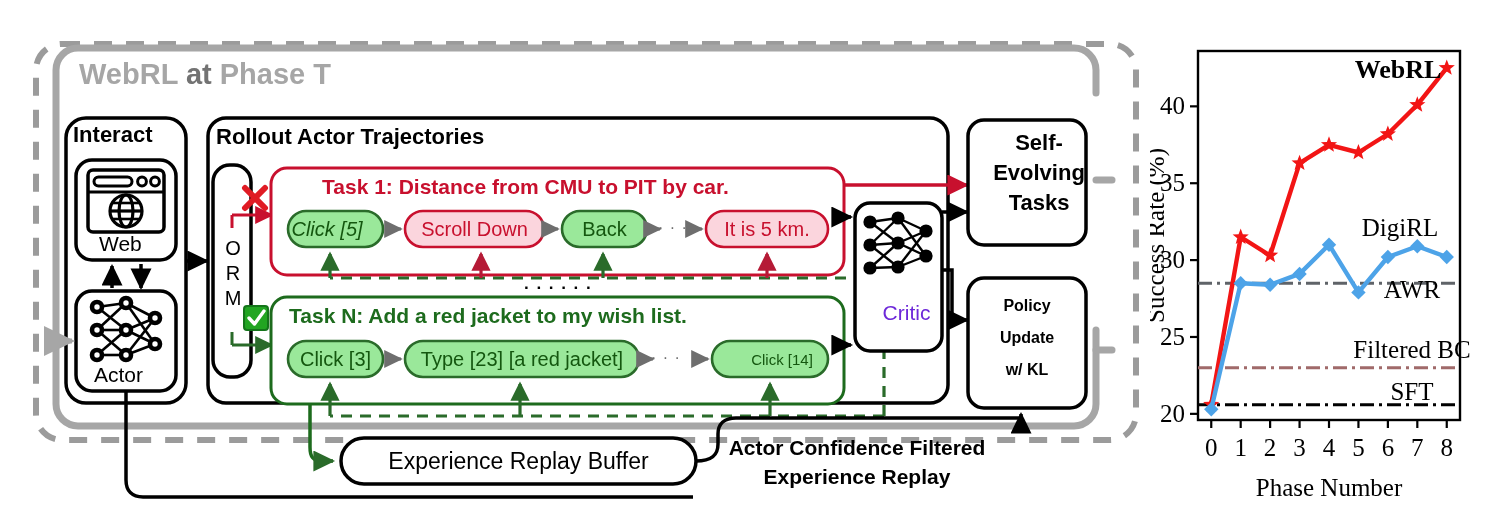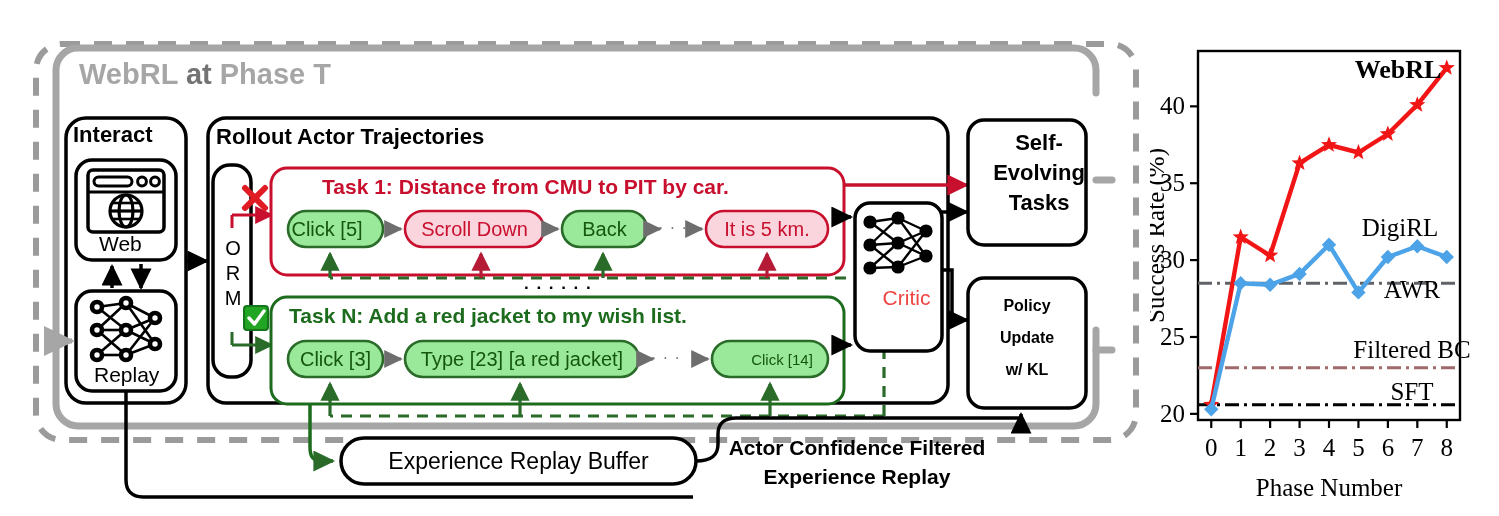--- a/index.html
+++ b/index.html
@@ -209,46 +209,46 @@
 </svg>
 
 <div class="lbl" style="left:79px;top:58px;font-size:29px;font-weight:bold;color:#a6a6a6;letter-spacing:0px;">
   <span>WebRL</span>
   <span style="color:#737373;margin-top:40px;">at</span>
   <span>Phase T</span>
 </div>
 
 <div class="lbl bold" style="left:73px;top:122px;font-size:22px;color:#000;">Interact</div>
 <div class="lbl" style="left:99px;top:232px;font-size:21px;color:#000;">Web</div>
-<div class="lbl" style="left:94px;top:363px;font-size:21px;color:#000;">Replay</div>
+<div class="lbl" style="left:94px;top:363px;font-size:21px;color:#000;">Actor</div>
 
 <div class="lbl bold" style="left:216px;top:124px;font-size:22px;color:#000;">Rollout Actor Trajectories</div>
 
 <div class="lbl" style="left:224px;top:236px;font-size:20px;color:#000;line-height:25px;text-align:center;width:18px;">
   <span>O</span><br>
   <span>R</span><br>
   <span>M</span>
 </div>
 
 <div class="lbl bold" style="left:289px;top:175px;font-size:21px;color:#c8102e;margin-left:33px;">Task 1: Distance from CMU to PIT by car.</div>
-<div class="lbl ctr" style="left:288px;top:211px;width:78px;height:36px;font-size:20px;color:#14570f;">Click [5]</div>
+<div class="lbl ctr" style="left:288px;top:211px;width:78px;height:36px;font-size:20px;color:#14570f;font-style:italic;">Click [5]</div>
 <div class="lbl ctr" style="left:405px;top:211px;width:139px;height:36px;font-size:20px;color:#c8102e;">Scroll Down</div>
 <div class="lbl ctr" style="left:562px;top:211px;width:85px;height:36px;font-size:20px;color:#14570f;">Back</div>
 <div class="lbl ctr" style="left:706px;top:211px;width:122px;height:36px;font-size:20px;color:#c8102e;">It is 5 km.</div>
 <div class="lbl" style="left:658px;top:219px;font-size:16px;color:#6e6e6e;letter-spacing:1px;">· · ·</div>
 
 <div class="lbl" style="left:524px;top:278px;font-size:17px;font-weight:bold;color:#000;letter-spacing:1px;">· · · · · ·</div>
 
 <div class="lbl bold" style="left:289px;top:304px;font-size:21px;color:#1d6b1d;">Task N: Add a red jacket to my wish list.</div>
 <div class="lbl ctr" style="left:288px;top:341px;width:95px;height:36px;font-size:20px;color:#14570f;">Click [3]</div>
 <div class="lbl ctr" style="left:405px;top:341px;width:234px;height:36px;font-size:20px;color:#14570f;">Type [23] [a red jacket]</div>
 <div class="lbl ctr" style="left:712px;top:341px;width:116px;height:36px;font-size:15px;color:#14570f;padding-left:12px;">Click [14]</div>
 <div class="lbl" style="left:651px;top:349px;font-size:16px;color:#6e6e6e;letter-spacing:1px;">· · ·</div>
 
-<div class="lbl ctr" style="left:855px;top:285px;width:103px;height:26px;font-size:21px;color:#ef4444;">Critic</div>
+<div class="lbl ctr" style="left:855px;top:300px;width:103px;height:26px;font-size:21px;color:#6d28d9;">Critic</div>
 
 <div class="lbl ctr" style="left:968px;top:128px;width:142px;font-size:22px;font-weight:bold;color:#000;line-height:30px;display:block;text-align:center;">
   <span>Self-</span><br>
   <span>Evolving</span><br>
   <span>Tasks</span>
 </div>
 
 <div class="lbl ctr" style="left:968px;top:290px;width:118px;font-size:16px;font-weight:bold;color:#000;line-height:32px;display:block;text-align:center;">
   <span>Policy</span><br>
   <span>Update</span><br>

